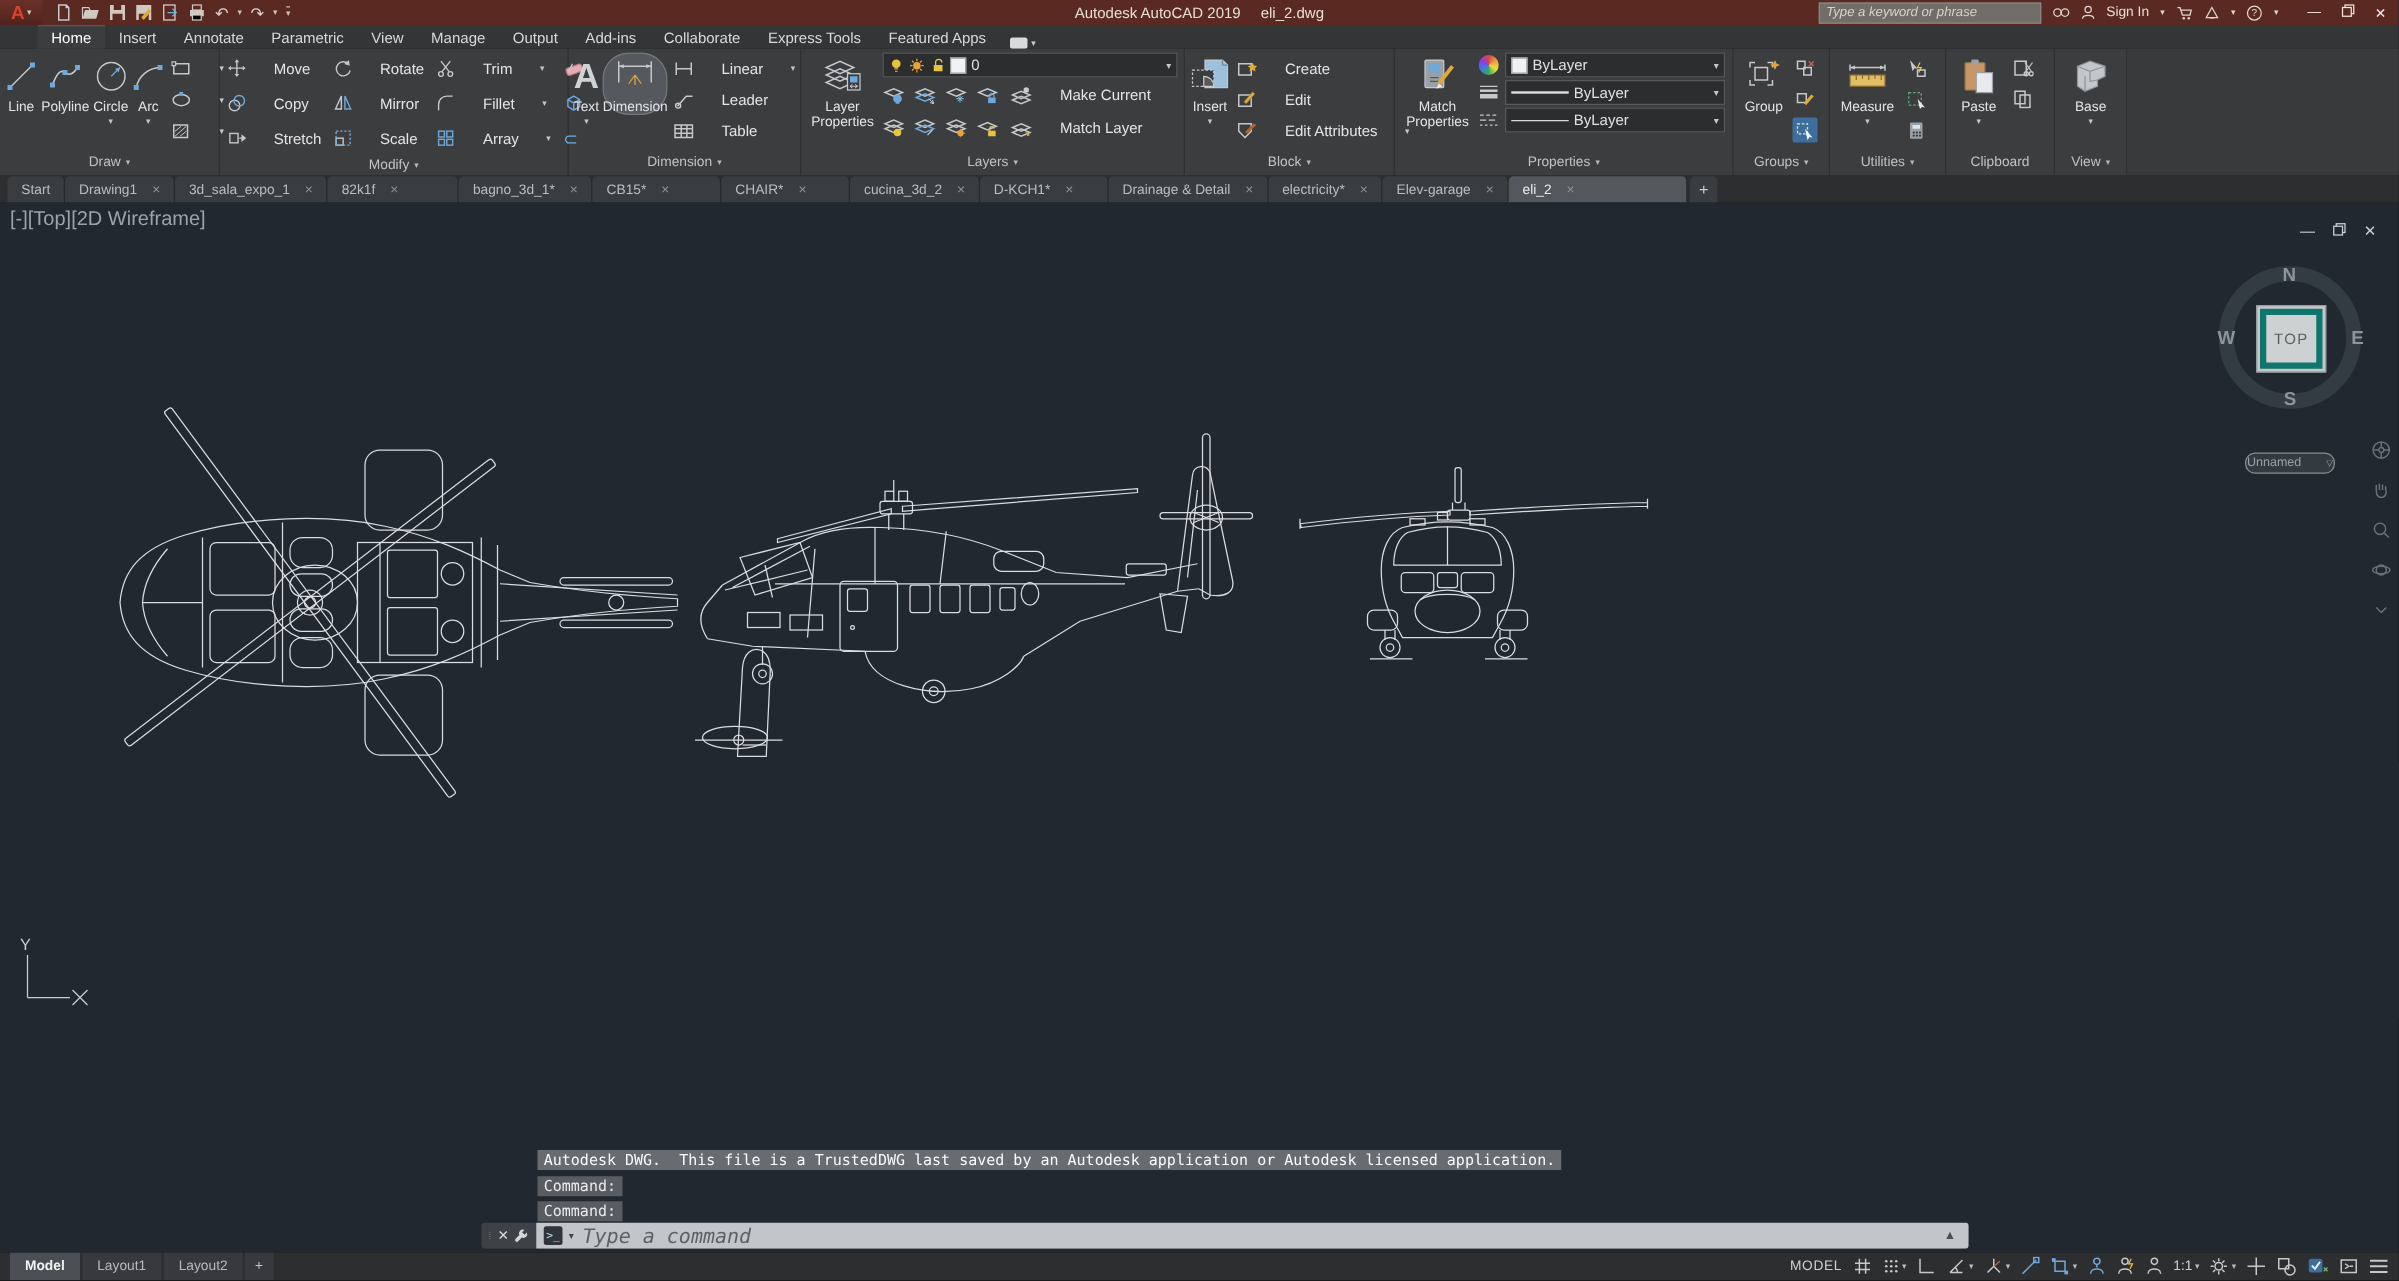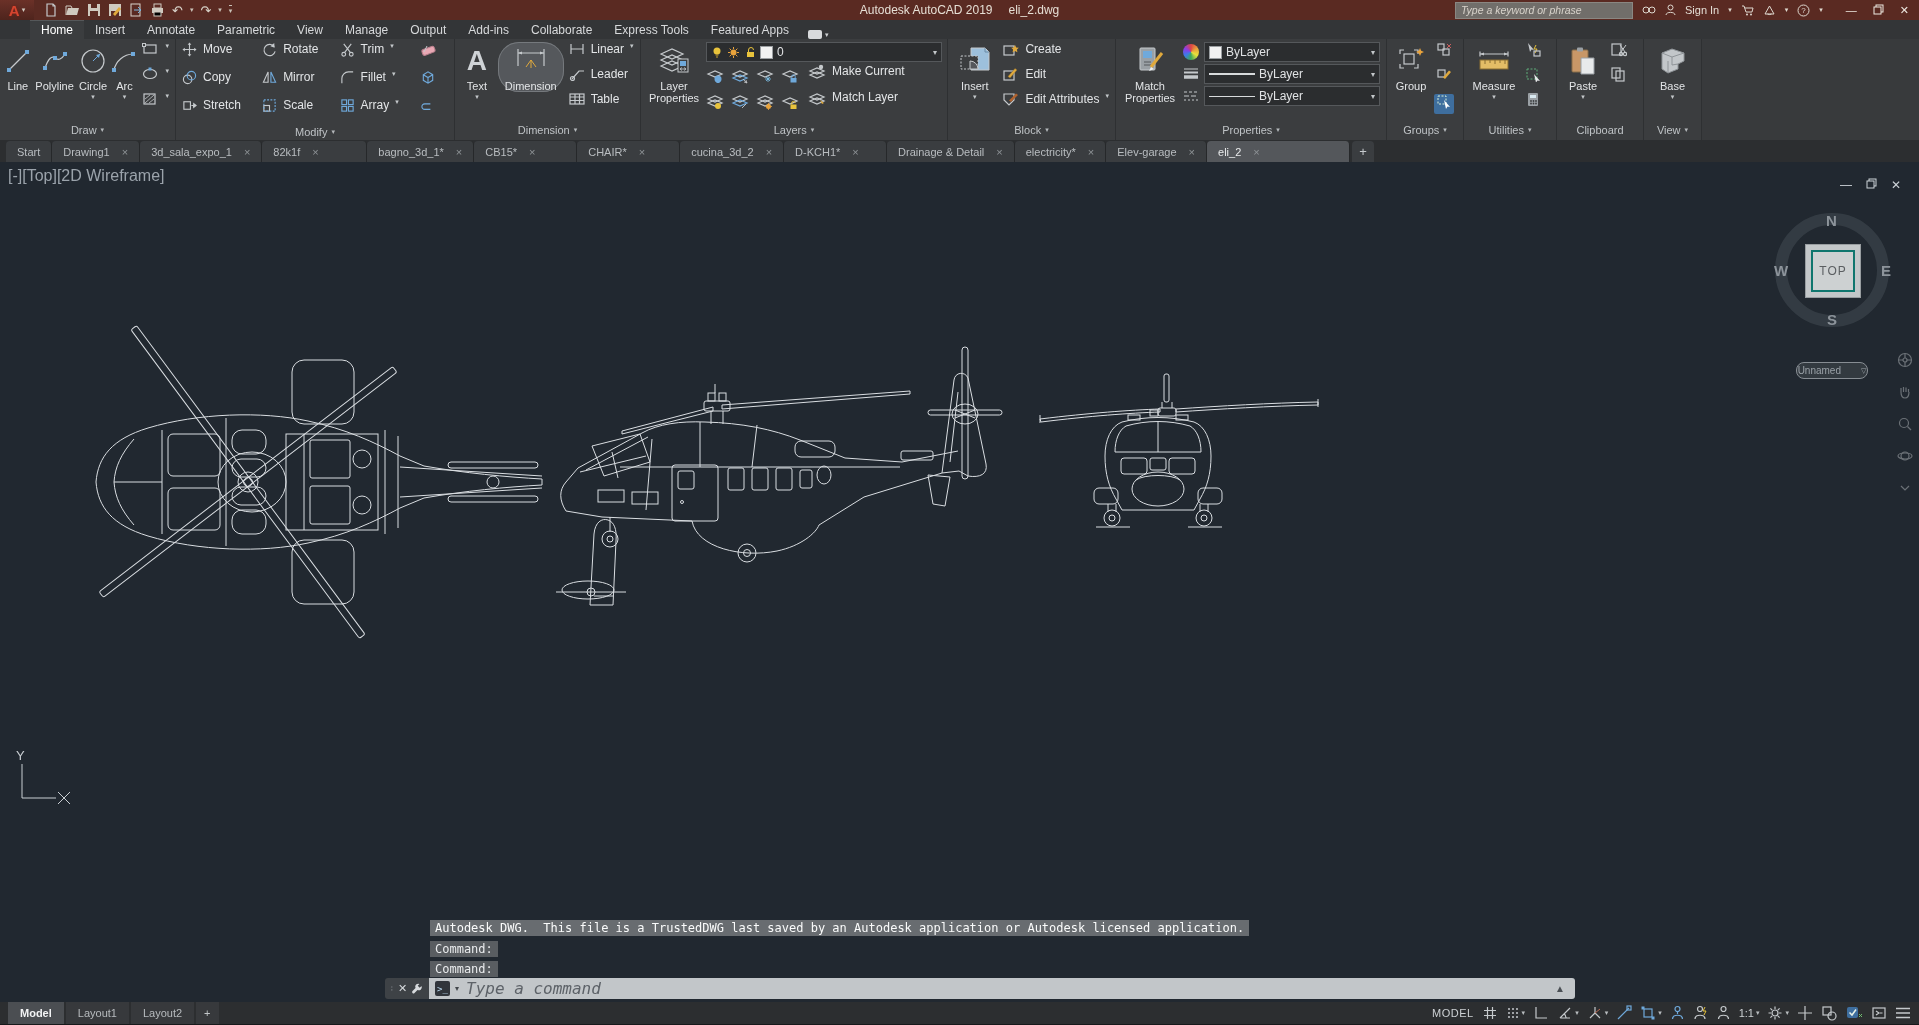--- a/index.html
+++ b/index.html
@@ -39,21 +39,21 @@
   .panel{display:flex;flex-direction:column;border-right:1px solid #2e3032;box-sizing:border-box;flex:none;}
   .pbody{flex:1;display:flex;padding:3px 4px 0 4px;gap:3px;align-items:flex-start;}
   .plabel{height:20px;display:flex;align-items:center;justify-content:center;gap:4px;font-size:11px;color:#bfc3c6;}
   .plabel .c{font-size:7px;color:#b4b8bb;}
   .bigbtn{display:flex;flex-direction:column;align-items:center;padding-top:2px;border-radius:2px;}
   .bigbtn .bicon{height:34px;display:flex;align-items:center;justify-content:center;}
   .bigbtn .blab{font-size:11px;color:#e3e5e7;text-align:center;line-height:12px;margin-top:2px;}
   .bigbtn .c{font-size:7px;color:#c3c7ca;margin-top:1px;}
   .bigbtn.hl{background:#55585c;box-shadow:inset 0 0 0 1px #75797d;border-radius:21px;}
   .scol{display:flex;flex-direction:column;justify-content:flex-start;}
-  .srow{display:flex;align-items:flex-start;gap:6px;height:25px;font-size:12px;color:#e3e5e7;padding:0 2px;white-space:nowrap;}
+  .srow{display:flex;align-items:center;gap:22px;height:25px;font-size:12px;color:#e3e5e7;padding:0 2px;white-space:nowrap;}
   .srow .c{font-size:7px;color:#c3c7ca;}
   .mini{flex:none;display:block;}
   .combo{display:flex;align-items:center;background:#2b2d2f;border:1px solid #55585b;height:20px;font-size:12px;color:#e0e2e4;padding:0 4px;gap:4px;box-sizing:border-box;}
   .combo .grow{flex:1;}
   .combo .c{font-size:8px;color:#c3c7ca;}
   .swatch{width:11px;height:11px;background:#f2f2f2;border:1px solid #9b9fa2;flex:none;}
   .lwline{width:46px;height:2px;background:#d7dadc;flex:none;}
   .ribbon-rest{flex:1;background:#383a3c;}
 
   
@@ -65,21 +65,21 @@
 
   
   .viewport{position:relative;height:840px;background:#212830;overflow:hidden;flex:none;}
   svg.drawing{position:absolute;inset:0;}
   .vp-label{position:absolute;left:8px;top:5px;font-size:16px;color:#9ba3ab;}
   .vp-win{position:absolute;right:18px;top:16px;display:flex;gap:14px;align-items:center;color:#cdd3d8;font-size:12px;}
   .vc{position:absolute;left:1772px;top:48px;width:120px;height:120px;}
   .vc-ring{position:absolute;left:3px;top:3px;width:114px;height:114px;border-radius:50%;border:12px solid rgba(150,160,170,0.16);box-sizing:border-box;}
   .vc-l{position:absolute;color:#8d949b;font-weight:bold;font-size:15px;}
   .vc-square{position:absolute;left:33px;top:34px;width:54px;height:52px;background:#c3c7c9;border:1px solid #989da0;display:flex;align-items:center;justify-content:center;}
-  .vc-square .inner{width:40px;height:38px;background:#cdd1d2;border:2px solid #0f766e;display:flex;align-items:center;justify-content:center;font-size:12px;letter-spacing:1px;color:#5b5f62;}
+  .vc-square .inner{width:40px;height:38px;background:#cdd1d2;border:5px solid #0f766e;display:flex;align-items:center;justify-content:center;font-size:12px;letter-spacing:1px;color:#5b5f62;}
   .vc-pill{position:absolute;left:1796px;top:200px;width:70px;height:15px;border:1px solid #878d93;border-radius:8px;background:rgba(62,68,74,0.65);color:#9aa1a7;font-size:10px;display:flex;align-items:center;justify-content:center;gap:20px;}
   .vc-pill .c{font-size:7px;}
   .navbar{position:absolute;right:3px;top:190px;width:22px;display:flex;flex-direction:column;align-items:center;gap:16px;opacity:0.45;}
   .navbar svg{display:block;}
 
   
   .cmdline{position:absolute;font-family:"DejaVu Sans Mono",monospace;font-size:12px;height:16px;line-height:16px;padding:0 5px;white-space:pre;}
   .cmd1{left:430px;top:758px;background:#686c70;color:#fafbfb;}
   .cmd2{left:430px;top:779px;background:#595d61;color:#e9ebed;}
   .cmd3{left:430px;top:799px;background:#595d61;color:#e9ebed;}

